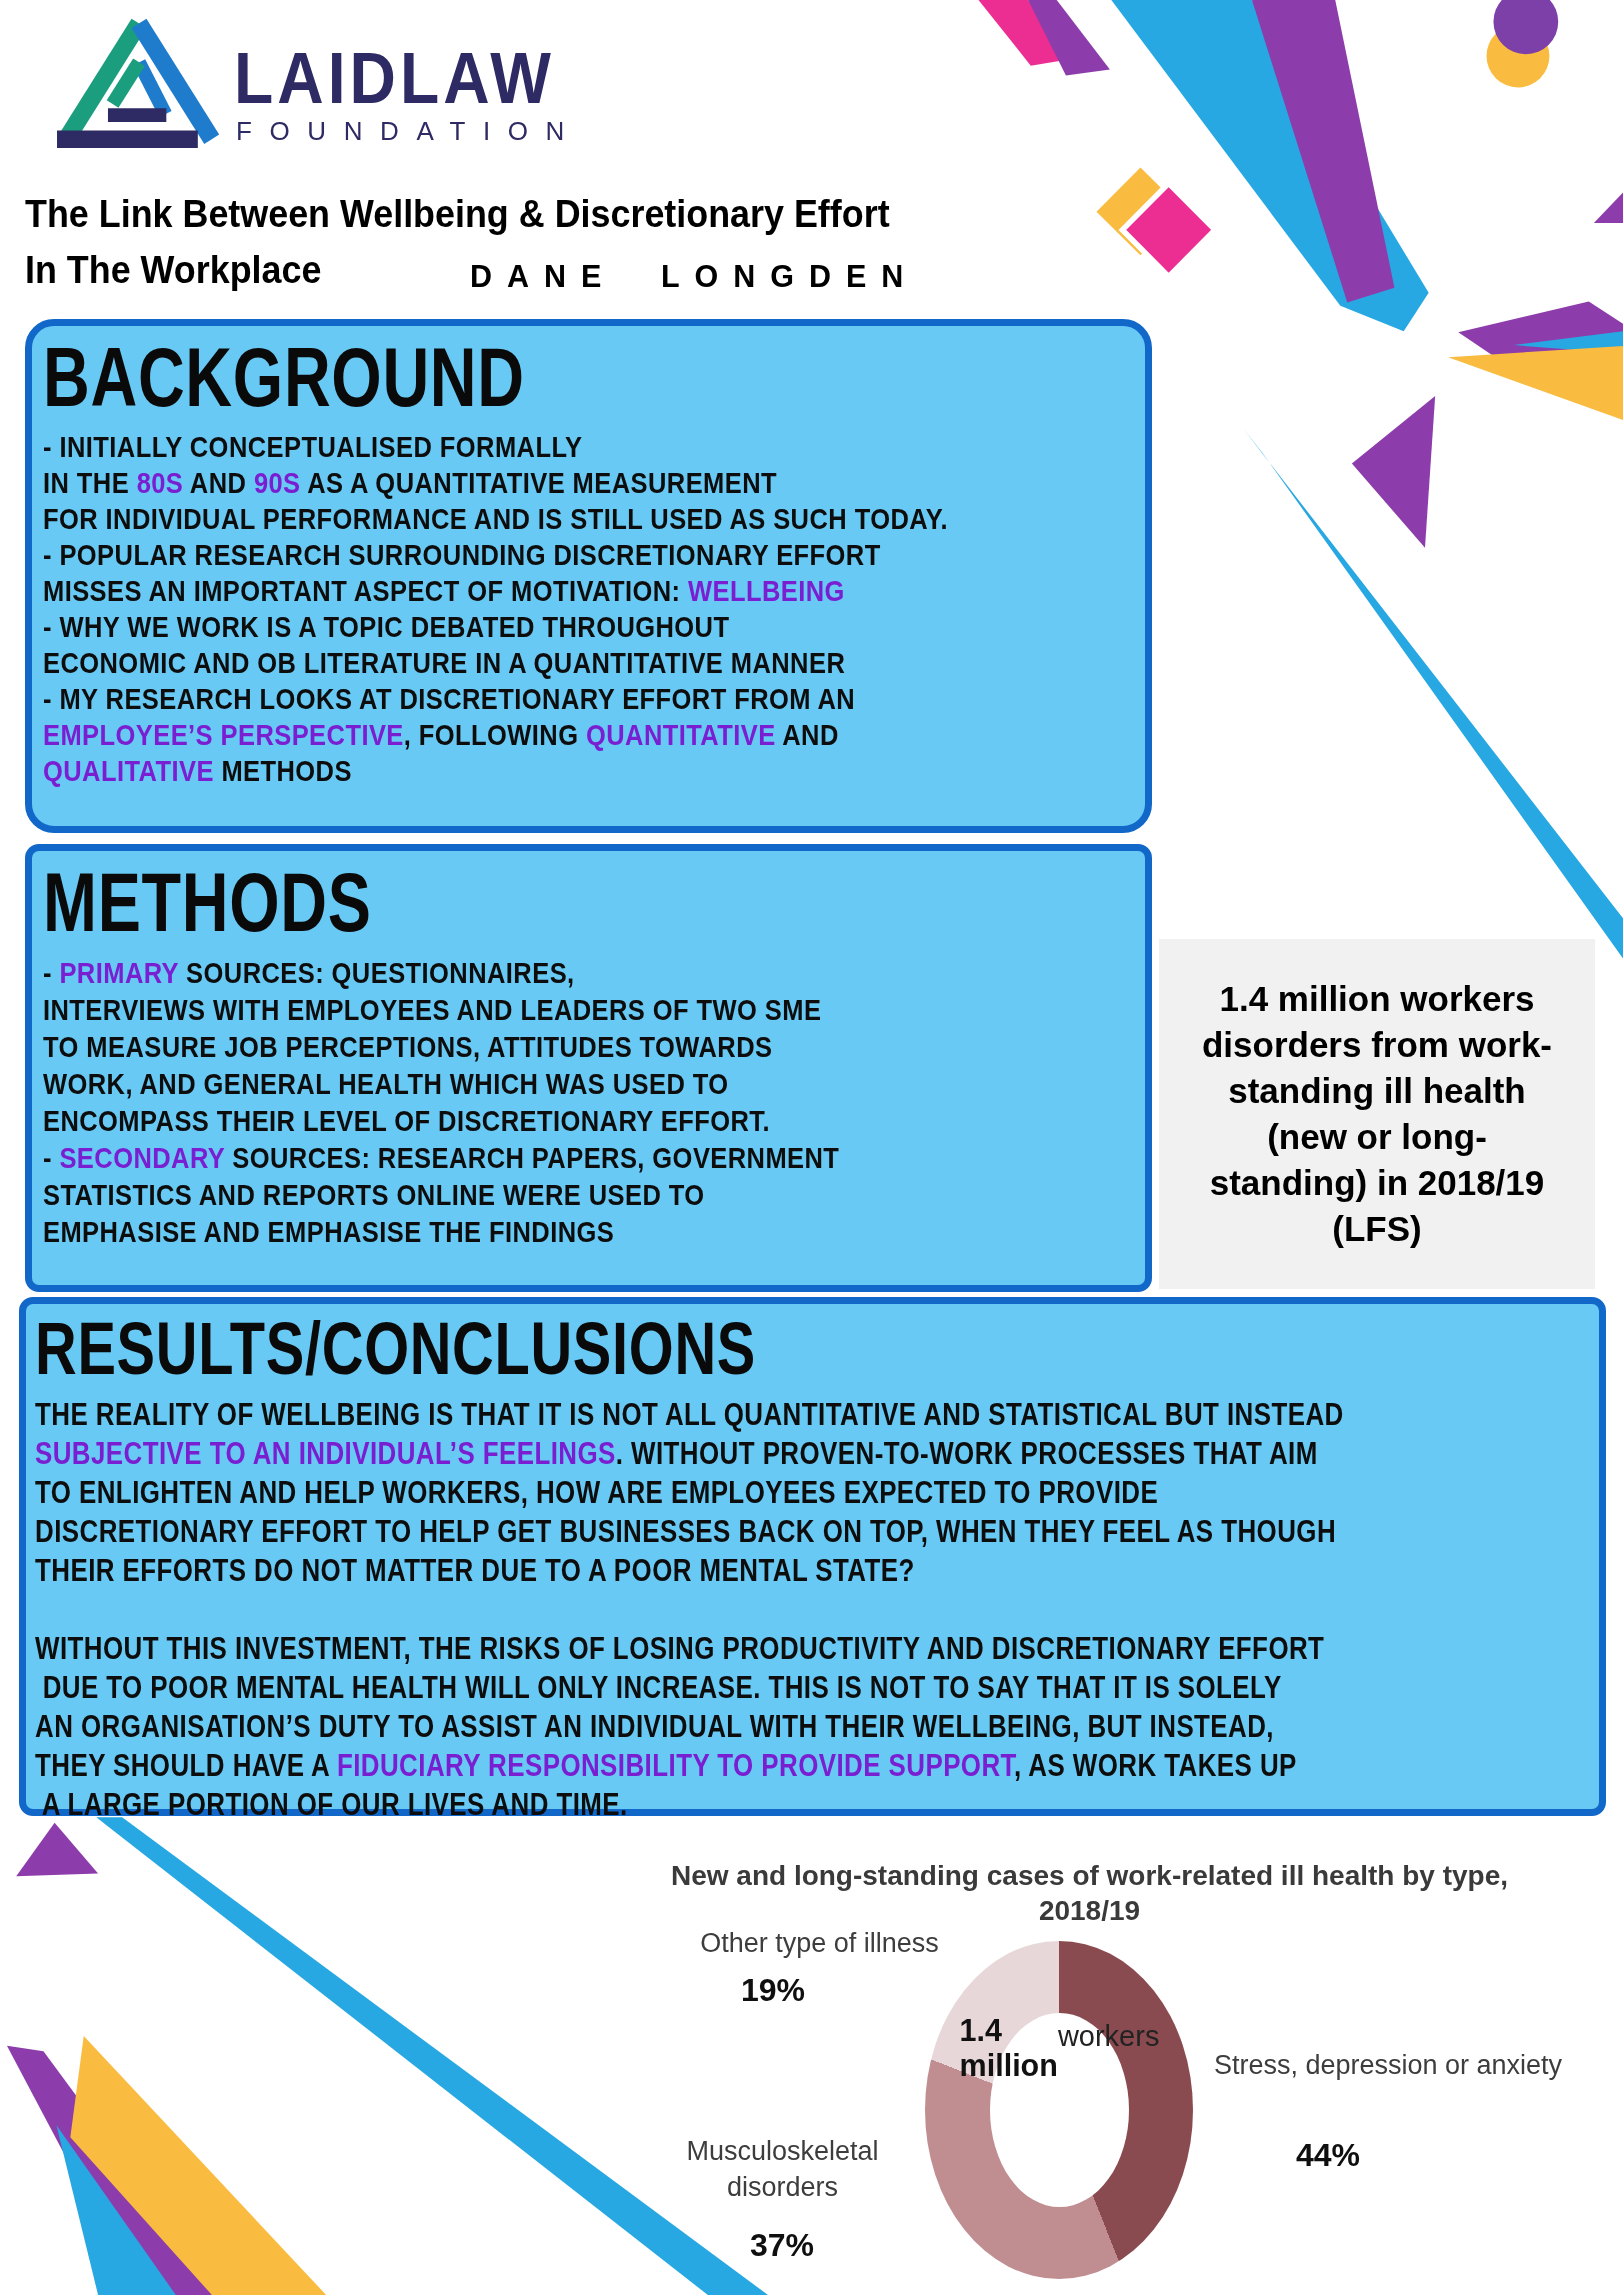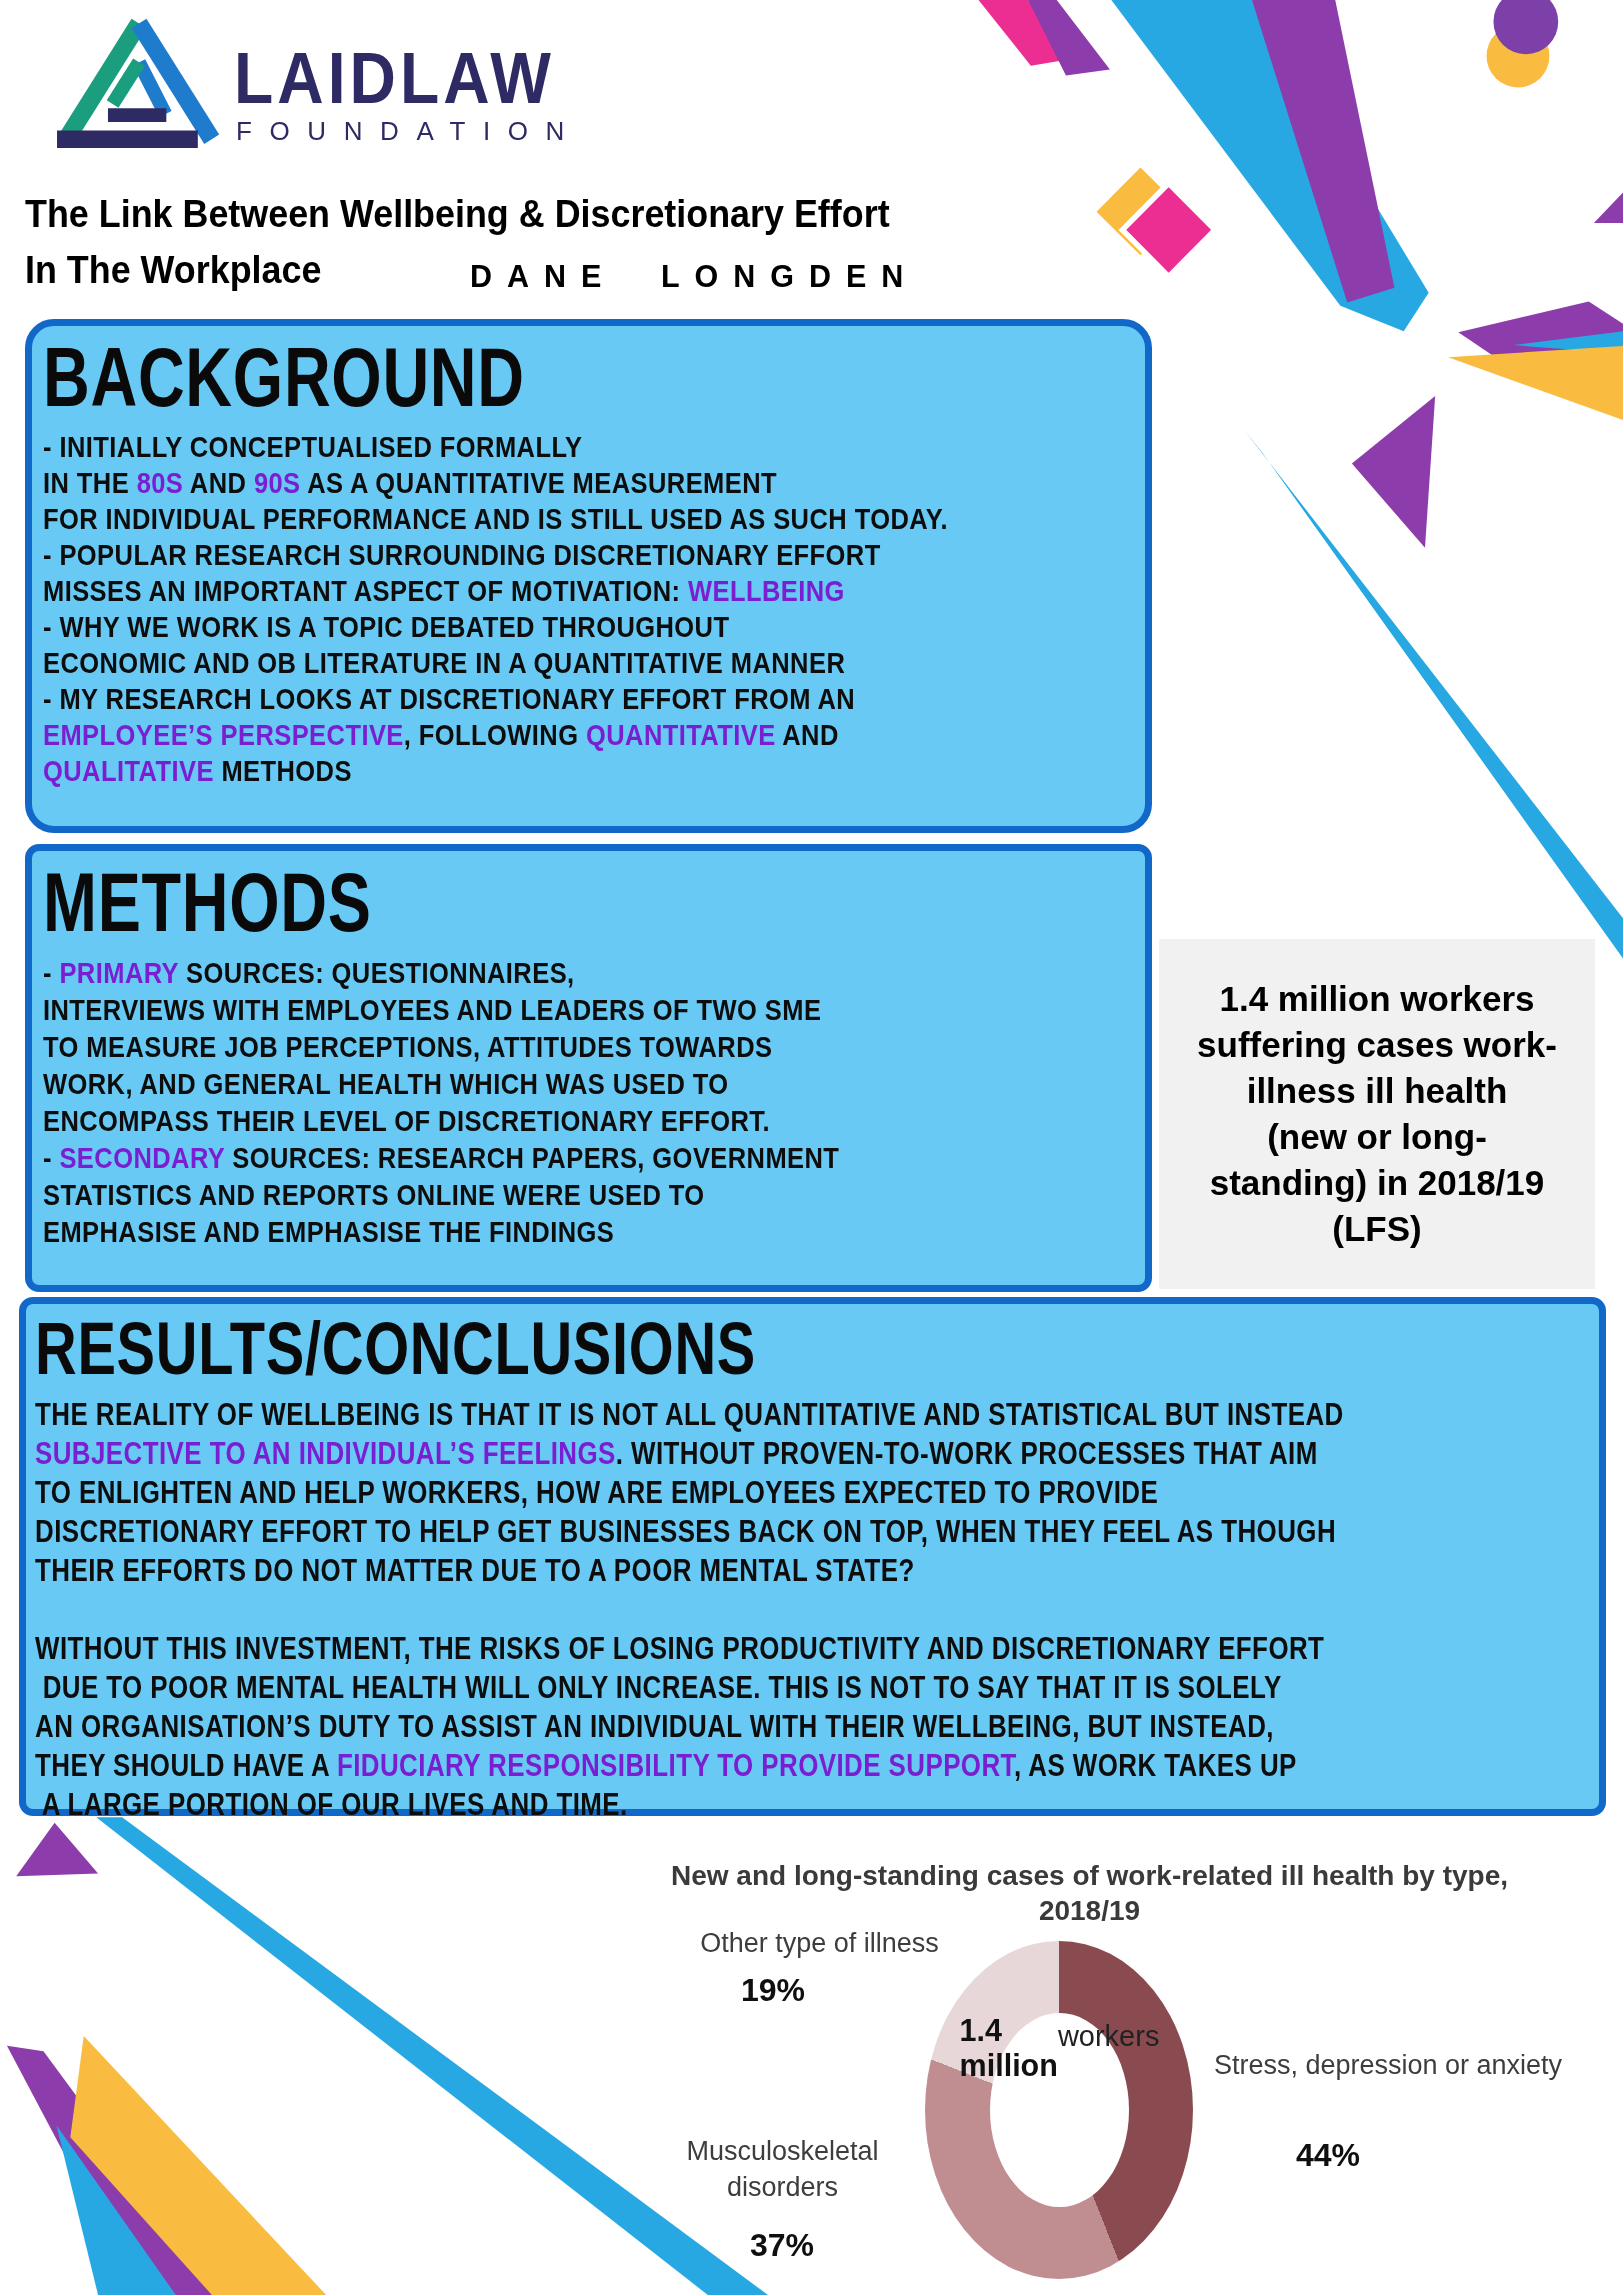--- a/index.html
+++ b/index.html
@@ -132,22 +132,22 @@
         <div class="line"><span>WORK, AND GENERAL HEALTH WHICH WAS USED TO</span></div>
         <div class="line"><span>ENCOMPASS THEIR LEVEL OF DISCRETIONARY EFFORT.</span></div>
         <div class="line"><span>- </span><span class="hl">SECONDARY</span><span> SOURCES: RESEARCH PAPERS, GOVERNMENT</span></div>
         <div class="line"><span>STATISTICS AND REPORTS ONLINE WERE USED TO</span></div>
         <div class="line"><span>EMPHASISE AND EMPHASISE THE FINDINGS</span></div>
       </div>
   </section>
 
   <aside class="statbox">
       <div class="sline">1.4 million workers</div>
-      <div class="sline">suffering cases work-</div>
-      <div class="sline">illness ill health</div>
+      <div class="sline">disorders from work-</div>
+      <div class="sline">standing ill health</div>
       <div class="sline">(new or long-</div>
       <div class="sline">standing) in 2018/19</div>
       <div class="sline">(LFS)</div>
     </aside>
 
   <section class="panel" id="panel-results">
     <h2 class="heading">RESULTS/CONCLUSIONS</h2>
     <div class="body re-lines">
         <div class="line"><span>THE REALITY OF WELLBEING IS THAT IT IS NOT ALL QUANTITATIVE AND STATISTICAL BUT INSTEAD</span></div>
         <div class="line"><span class="hl">SUBJECTIVE TO AN INDIVIDUAL’S FEELINGS</span><span>. WITHOUT PROVEN-TO-WORK PROCESSES THAT AIM</span></div>

